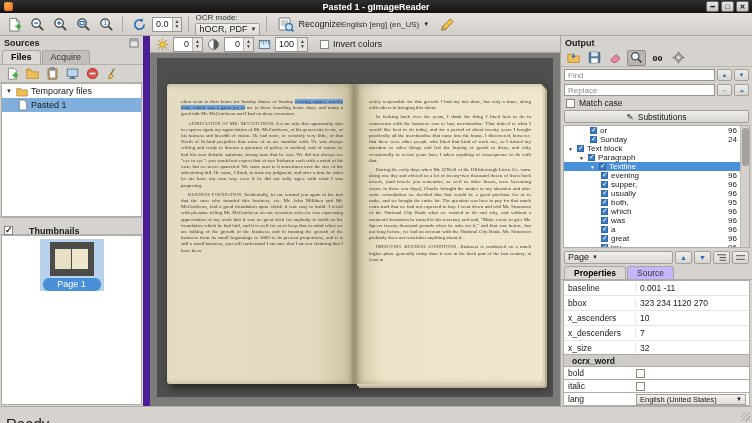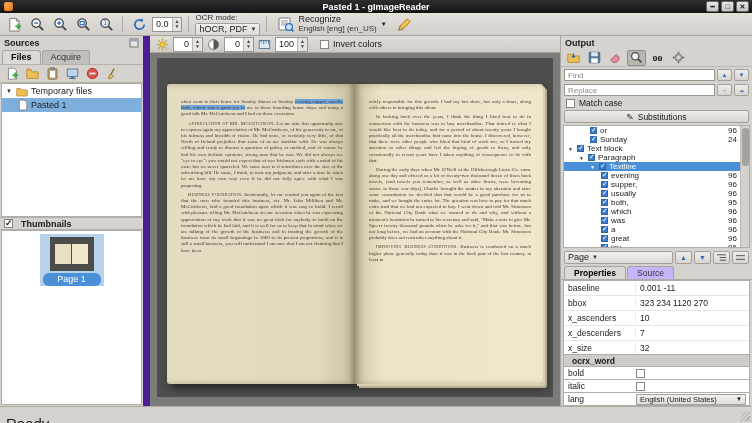--- a/index.html
+++ b/index.html
@@ -24,41 +24,41 @@
   .spin { display:flex; align-items:center; background:#fff; border:1px solid #9a968f; height:15px; font-size:9px; }
   .spin .val { padding:0 3px; min-width:18px; text-align:right; }
   .spin .arrows { display:flex; flex-direction:column; border-left:1px solid #b8b4b0; background:#e6e3df; height:100%; justify-content:center; }
   .spin .arrows span { font-size:5px; line-height:5px; padding:0 2px; color:#444; }
   .ocrmode { display:flex; flex-direction:column; justify-content:center; line-height:10px; }
   .ocrmode .lab { font-size:8px; color:#333; }
   .combo { display:flex; align-items:center; gap:3px; font-size:9px; background:linear-gradient(#f2f0ed,#dcd9d4);
     border:1px solid #a39f99; border-radius:2px; padding:0 3px; height:13px; }
   .combo .car { font-size:6px; color:#333; }
   .recognize { display:flex; align-items:center; gap:4px; padding:1px 5px; border-radius:2px; }
-  .rec-text { display:flex; flex-direction:column; line-height:9px; font-size:9px; }
+  .rec-text { display:flex; flex-direction:row; line-height:9px; font-size:9px; }
   .rec-text .sub { font-size:8px; color:#333; }
 
   
   .main { flex:1; display:flex; min-height:0; }
 
   
   .sources { width:150px; flex:0 0 150px; border-right:7px solid #4c1d95; display:flex; flex-direction:column; background:#d6d2ce; }
   .panel-head { height:13px; flex:0 0 13px; display:flex; align-items:center; justify-content:space-between;
     padding:0 4px; font-weight:bold; font-size:9px; }
   .tabs { display:flex; height:16px; flex:0 0 16px; padding:1px 2px 0 2px; gap:1px; border-bottom:1px solid #b4b0ac; }
   .tab { padding:1px 8px; font-size:9px; border:1px solid #a8a4a0; border-bottom:none; border-radius:3px 3px 0 0;
     background:#c2beba; color:#333; }
   .tab.active { background:#dcd9d4; font-weight:bold; color:#000; }
   .srcbar { height:18px; flex:0 0 18px; display:flex; align-items:center; gap:2px; padding:0 3px; border-bottom:1px solid #b4b0ac; }
   .sbtn { width:18px; height:16px; display:flex; align-items:center; justify-content:center; border-radius:2px; }
   .srctree { flex:0 0 134px; background:#fff; border:1px solid #b0aca8; margin:0 1px; overflow:hidden; font-size:9px; }
   .trow { display:flex; align-items:center; height:14px; gap:3px; padding-left:4px; }
   .trow .exp { font-size:6px; width:7px; color:#333; }
   .trow.sel { background:#7fb0dd; }
-  .thumbhead { height:13px; flex:0 0 13px; display:flex; align-items:center; gap:8px; padding:0 4px;
+  .thumbhead { height:13px; flex:0 0 13px; display:flex; align-items:flex-start; gap:16px; padding:8px 4px;
     border-top:1px solid #b4b0ac; border-bottom:1px solid #b4b0ac; font-size:9px; font-weight:bold; }
   .thumbs { flex:1; background:#fff; border:1px solid #b0aca8; margin:0 1px 1px 1px; overflow:hidden; }
   .thumb-item { width:64px; margin:3px auto 0 auto; background:#b9d2ec; padding:3px 3px 0 3px; text-align:center; }
   .thumb-img { width:44px; height:34px; margin:0 auto; background:#4c4c4a; position:relative; }
   .thumb-img .pg { position:absolute; top:7px; width:16px; height:20px; background:#e8e0c4; }
   .thumb-img .pg.l { left:5px; } .thumb-img .pg.r { left:22px; background:#efe7cc; }
   .thumb-cap { margin-top:2px; background:#4a90d9; color:#fff; font-size:9px; height:13px; line-height:13px;border-radius:6px; }
 
   
   .cb { width:9px; height:9px; border:1px solid #8a867f; background:#fff; display:inline-block; position:relative; flex:0 0 9px; }

